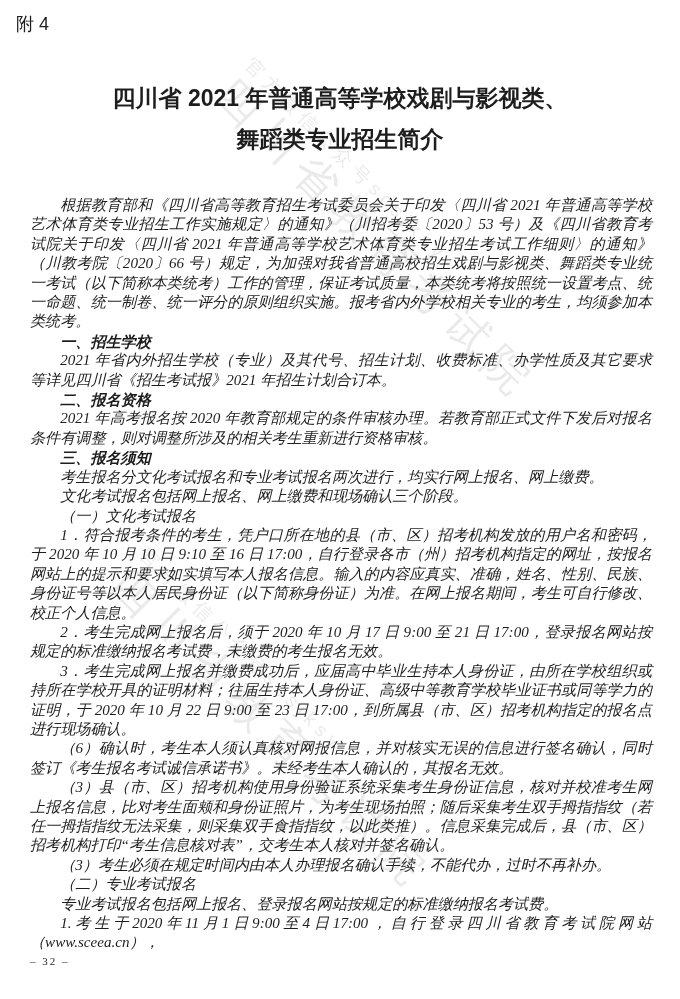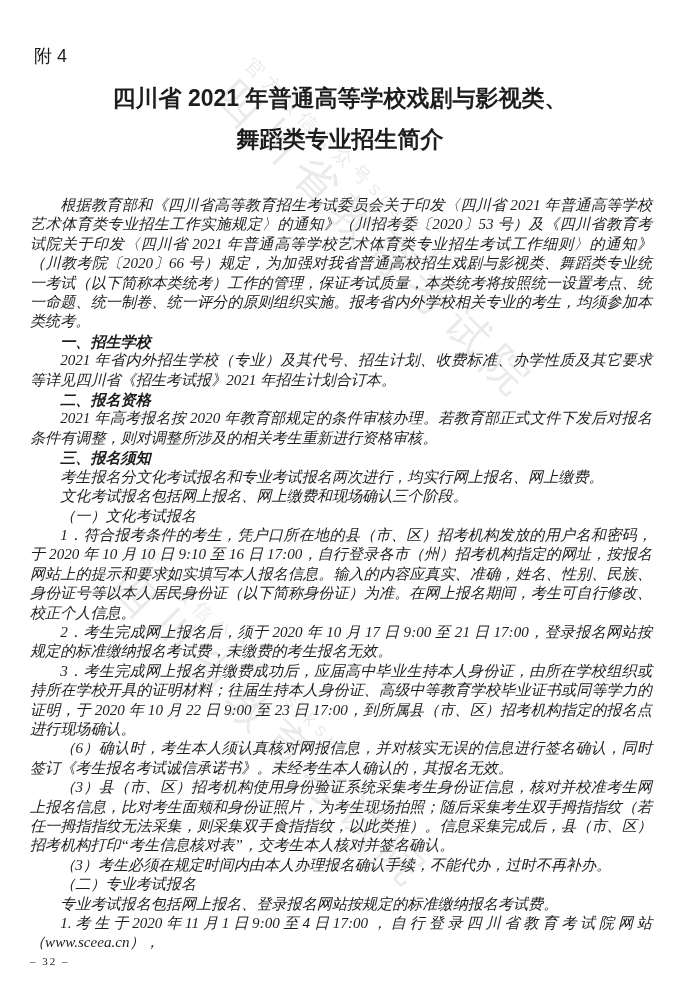--- a/index.html
+++ b/index.html
@@ -31,26 +31,25 @@
     display: block;
   }
   .wm .wm-large {
     font-family: "Liberation Sans", "DejaVu Sans", sans-serif;
     font-size: 44px;
     letter-spacing: 10px;
     display: block;
   }
   .attachment-label {
     position: absolute;
-    left: 34px;
+    left: 16px;
     top: 12px;
     font-family: "Liberation Sans", "DejaVu Sans", sans-serif;
     font-size: 18px;
     font-weight: 500;
-    margin-top: 32px;
   }
   .doc-title {
     position: absolute;
     left: 0;
     top: 78px;
     width: 100%;
     text-align: center;
     font-family: "Liberation Sans", "DejaVu Sans", sans-serif;
     font-weight: 700;
     font-size: 23px;

